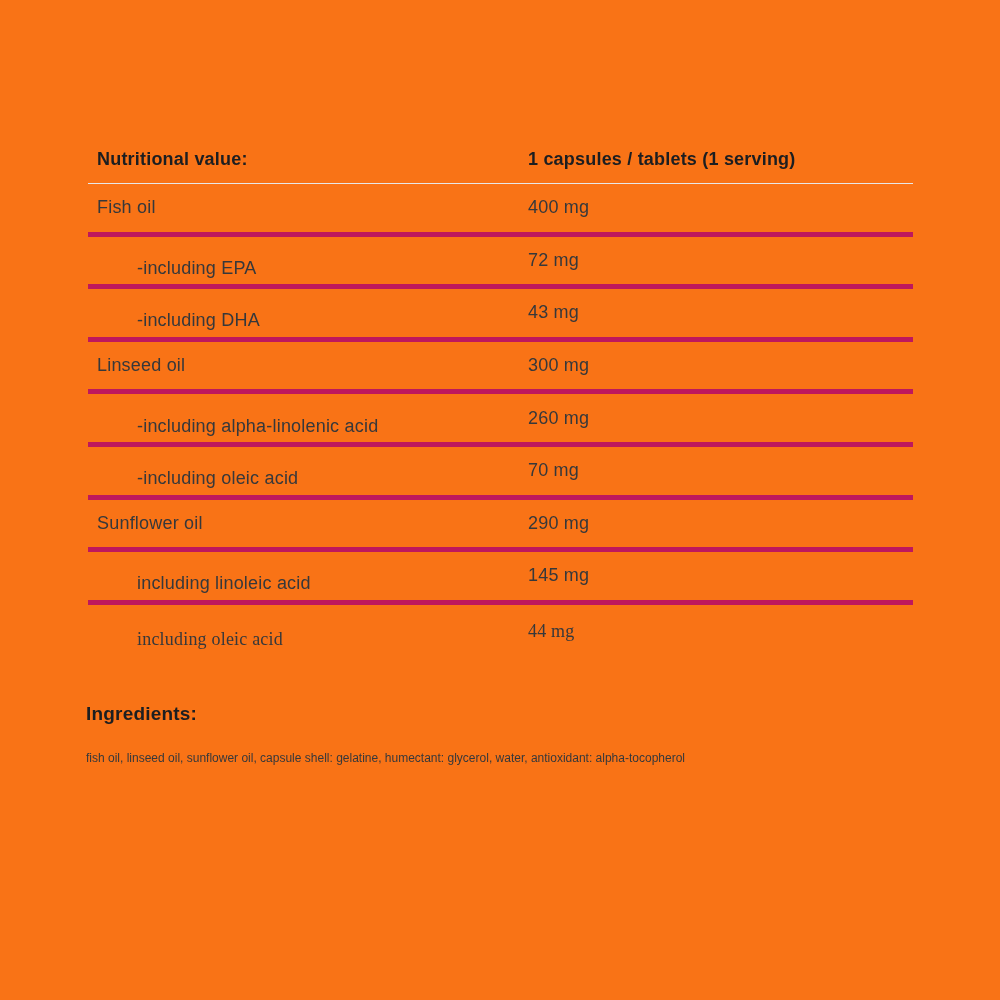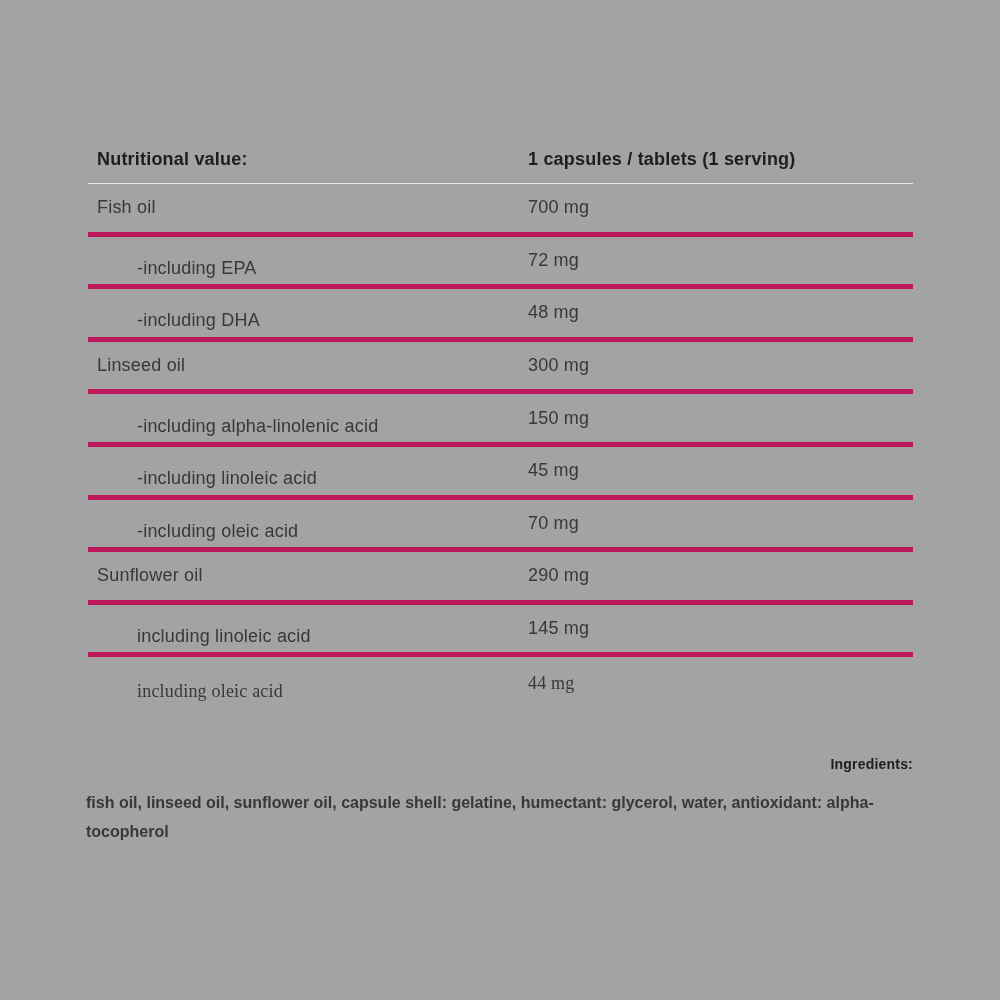--- a/index.html
+++ b/index.html
@@ -5,21 +5,21 @@
   html, body {
     margin: 0;
     padding: 0;
     background: #ffffff;
     font-family: "Liberation Sans", sans-serif;
   }
   .page {
     position: relative;
     width: 1000px;
     height: 1000px;
-    background: #a3a3a3;
+    background: #f97316;
     overflow: hidden;
   }
   .content {
     position: absolute;
     left: 88px;
     top: 136px;
     width: 825px;
   }
   .nutrition-table {
     width: 100%;
@@ -58,69 +58,63 @@
   }
   .cell-value {
     flex: 1;
   }
   .ingredients {
     margin-left: -2px;
     margin-top: 46px;
   }
   .ingredients-heading {
     font-weight: bold;
-    font-size: 14px;
+    font-size: 19px;
     color: #1c1e21;
     letter-spacing: 0.2px;
-    text-align: right;
   }
   .ingredients-text {
     margin-top: 16px;
-    font-size: 16px;
-    line-height: 29px;
+    font-size: 12px;
+    line-height: 35px;
     max-width: 845px;
     color: #36383b;
-    font-weight: bold;
   }
 </style>
 </head>
 <body>
 
 <div class="page">
   <div class="content">
 
     <div class="nutrition-table">
       <div class="t-header">
         <div class="cell-label">Nutritional value:</div>
         <div class="cell-value">1 capsules / tablets (1 serving)</div>
       </div>
 
       <div class="t-row">
         <div class="cell-label">Fish oil</div>
-        <div class="cell-value">700 mg</div>
+        <div class="cell-value">400 mg</div>
       </div>
       <div class="t-row indent">
         <div class="cell-label">-including EPA</div>
         <div class="cell-value">72 mg</div>
       </div>
       <div class="t-row indent">
         <div class="cell-label">-including DHA</div>
-        <div class="cell-value">48 mg</div>
+        <div class="cell-value">43 mg</div>
       </div>
       <div class="t-row">
         <div class="cell-label">Linseed oil</div>
         <div class="cell-value">300 mg</div>
       </div>
       <div class="t-row indent">
         <div class="cell-label">-including alpha-linolenic acid</div>
-        <div class="cell-value">150 mg</div>
-      </div>
-      <div class="t-row indent">
-        <div class="cell-label">-including linoleic acid</div>
-        <div class="cell-value">45 mg</div>
+        <div class="cell-value">260 mg</div>
       </div>
       <div class="t-row indent">
         <div class="cell-label">-including oleic acid</div>
         <div class="cell-value">70 mg</div>
       </div>
       <div class="t-row">
         <div class="cell-label">Sunflower oil</div>
         <div class="cell-value">290 mg</div>
       </div>
       <div class="t-row indent">

